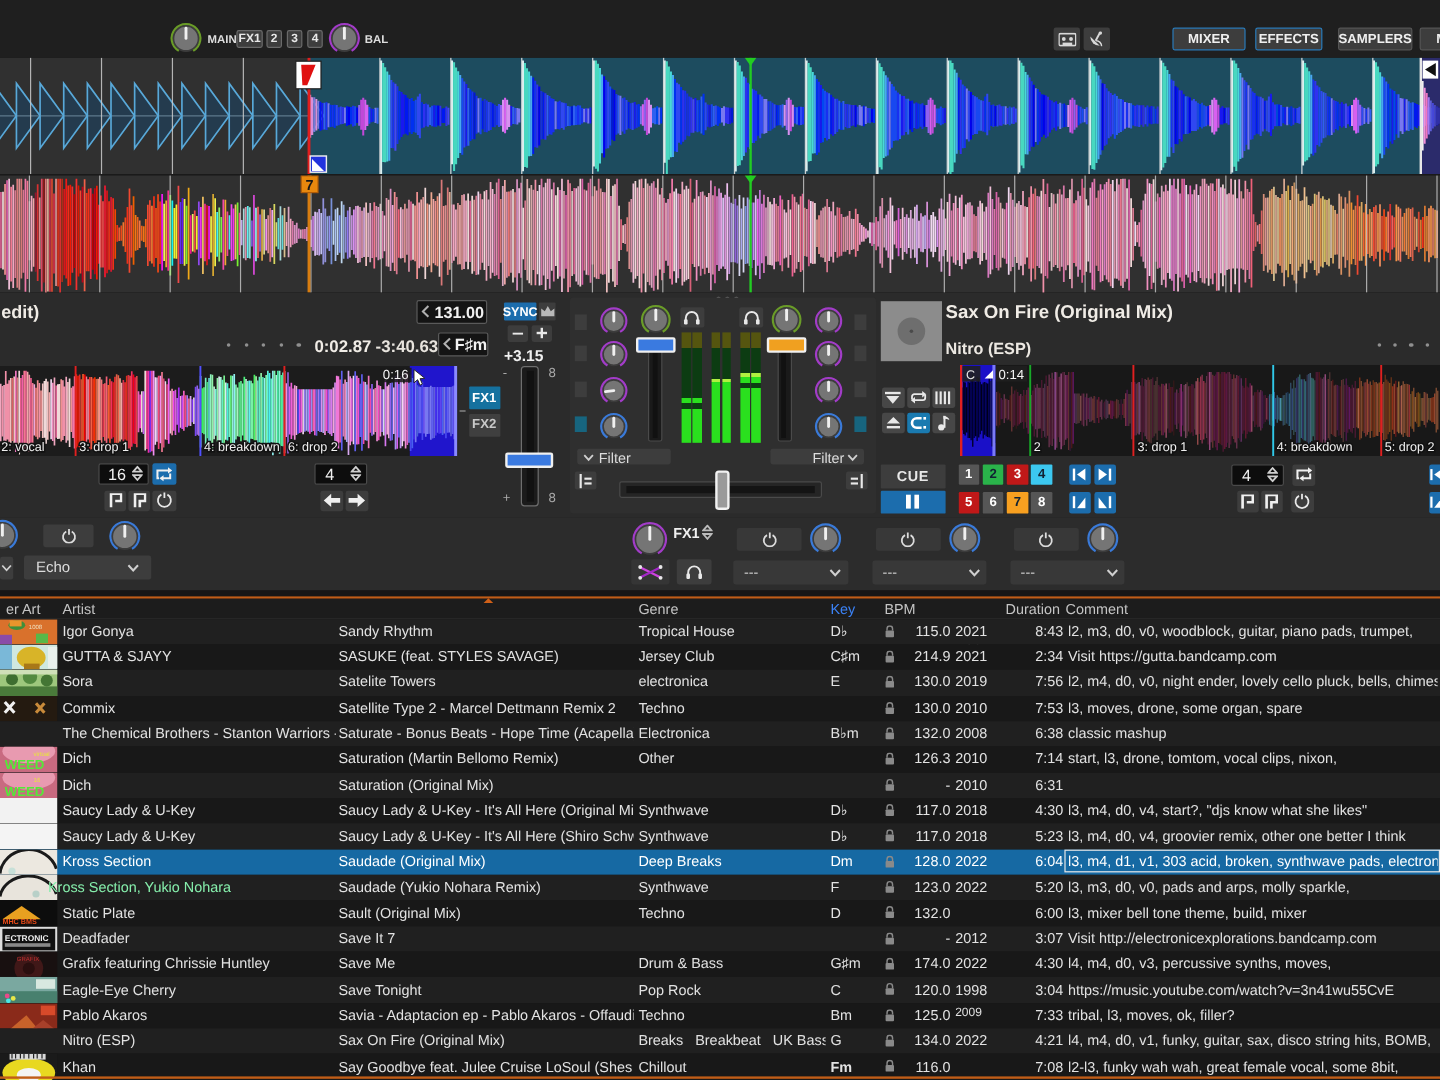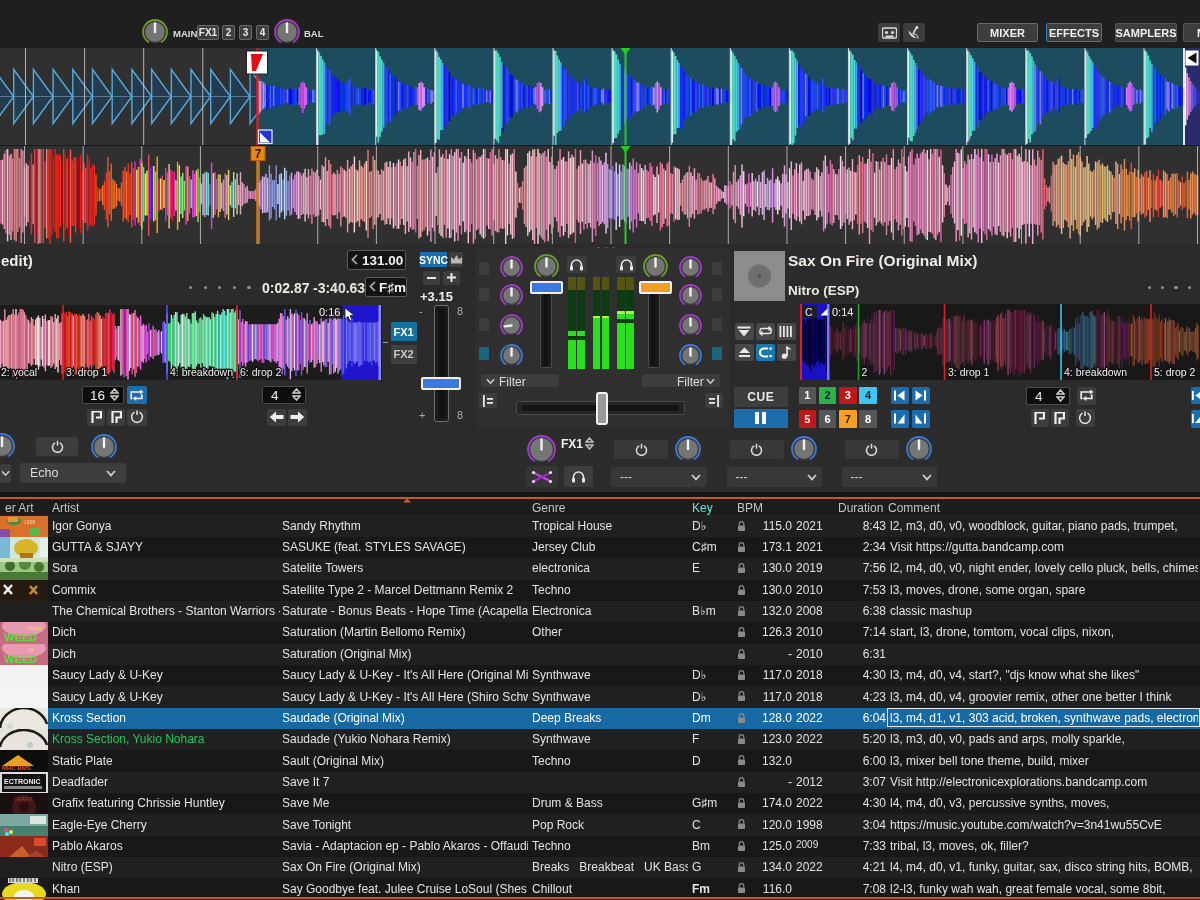--- a/index.html
+++ b/index.html
@@ -1770,21 +1770,21 @@
     </svg>
   </div>
 <div style="position:absolute;left:0;top:492px;width:1200px;height:7px;background:#161616"></div>
 <div style="position:absolute;left:0;top:496.5px;width:1200px;height:2px;background:#c05d18"></div>
 <div style="position:absolute;left:0;top:498.5px;width:1200px;height:401.5px;background:#181818"></div>
 <div style="position:absolute;left:0;top:498.5px;width:1200px;height:17px;background:#1c1c1c;border-bottom:1px solid #262626"></div>
 <div style="position:absolute;left:5px;top:500.5px;font-size:12px;color:#c4c4c4;font-weight:normal;white-space:nowrap;">er Art</div>
 <div style="position:absolute;left:52px;top:500.5px;font-size:12px;color:#c4c4c4;font-weight:normal;white-space:nowrap;">Artist</div>
 <div style="position:absolute;left:282px;top:500.5px;font-size:12px;color:#c4c4c4;font-weight:normal;white-space:nowrap;margin-top:36px;">Title</div>
 <div style="position:absolute;left:532px;top:500.5px;font-size:12px;color:#c4c4c4;font-weight:normal;white-space:nowrap;">Genre</div>
-<div style="position:absolute;left:692px;top:500.5px;font-size:12px;color:#5eead4;font-weight:normal;white-space:nowrap;">Key</div>
+<div style="position:absolute;left:692px;top:500.5px;font-size:12px;color:#3b82f6;font-weight:normal;white-space:nowrap;">Key</div>
 <div style="position:absolute;left:737px;top:500.5px;font-size:12px;color:#c4c4c4;font-weight:normal;white-space:nowrap;">BPM</div>
 <div style="position:absolute;left:796px;top:524px;font-size:14px;color:#c4c4c4;font-weight:normal;white-space:nowrap;">Year</div>
 <div style="position:absolute;left:838px;top:500.5px;font-size:12px;color:#c4c4c4;font-weight:normal;white-space:nowrap;">Duration</div>
 <div style="position:absolute;left:888px;top:500.5px;font-size:12px;color:#c4c4c4;font-weight:normal;white-space:nowrap;">Comment</div>
 <svg style="position:absolute;left:402px;top:498px" width="10" height="5">
     <path d="M1 4.5L5 0.5l4 4z" fill="#d06018"></path>
   </svg>
 <div style="position:absolute;left:0px;top:515.5px;width:1200px;height:21.35px;background:#202020"></div>
 <div style="position:absolute;left:0px;top:515.5px;width:48px;height:21.35px;overflow:hidden">
     <svg width="48" height="22">
@@ -1823,21 +1823,21 @@
 <div style="position:absolute;left:52px;top:540.05px;width:228px;overflow:hidden;white-space:nowrap;font-size:12px;color:#e2e2e2">GUTTA &amp; SJAYY</div>
 <div style="position:absolute;left:282px;top:540.05px;width:246px;overflow:hidden;white-space:nowrap;font-size:12px;color:#e2e2e2">SASUKE (feat. STYLES SAVAGE)</div>
 <div style="position:absolute;left:532px;top:540.05px;width:156px;overflow:hidden;white-space:nowrap;font-size:12px;color:#e2e2e2">Jersey Club</div>
 <div style="position:absolute;left:692px;top:540.05px;font-size:12px;color:#e2e2e2;font-weight:normal;white-space:nowrap;">C♯m</div>
 <div style="position:absolute;left:737px;top:541.85px">
     <svg width="9" height="11" viewBox="0 0 9 11">
       <path d="M2.2 4.5V3a2.3 2.3 0 0 1 4.6 0v1.5" stroke="#8a8a8a" stroke-width="1.2" fill="none"></path>
       <rect x="1" y="4.5" width="7" height="5.5" rx="0.8" fill="#8a8a8a"></rect>
     </svg>
   </div>
-<div style="position:absolute;left:722px;top:540.05px;width:70px;text-align:right;font-size:12px;color:#e2e2e2">173.1</div>
+<div style="position:absolute;left:722px;top:540.05px;width:70px;text-align:right;font-size:12px;color:#e2e2e2">214.9</div>
 <div style="position:absolute;left:796px;top:540.05px;font-size:12px;color:#e2e2e2;font-weight:normal;white-space:nowrap;">2021</div>
 <div style="position:absolute;left:816px;top:540.05px;width:70px;text-align:right;font-size:12px;color:#e2e2e2">2:34</div>
 <div style="position:absolute;left:890px;top:540.05px;width:308px;overflow:hidden;white-space:nowrap;font-size:12px;color:#e2e2e2">Visit https://gutta.bandcamp.com</div>
 <div style="position:absolute;left:0px;top:558.2px;width:1200px;height:21.35px;background:#202020"></div>
 <div style="position:absolute;left:0px;top:558.2px;width:48px;height:21.35px;overflow:hidden">
     <svg width="48" height="22">
       <rect width="48" height="22" fill="#9ec77d"></rect>
       <rect y="14" width="48" height="8" fill="#4a7a3a"></rect>
       <circle cx="10" cy="8" r="5" fill="#3e6e30"></circle>
       <circle cx="25" cy="6" r="6" fill="#538a40"></circle>
@@ -1973,21 +1973,21 @@
 <div style="position:absolute;left:532px;top:689.5px;width:156px;overflow:hidden;white-space:nowrap;font-size:12px;color:#e2e2e2">Synthwave</div>
 <div style="position:absolute;left:692px;top:689.5px;font-size:12px;color:#e2e2e2;font-weight:normal;white-space:nowrap;">D♭</div>
 <div style="position:absolute;left:737px;top:691.3px">
     <svg width="9" height="11" viewBox="0 0 9 11">
       <path d="M2.2 4.5V3a2.3 2.3 0 0 1 4.6 0v1.5" stroke="#8a8a8a" stroke-width="1.2" fill="none"></path>
       <rect x="1" y="4.5" width="7" height="5.5" rx="0.8" fill="#8a8a8a"></rect>
     </svg>
   </div>
 <div style="position:absolute;left:722px;top:689.5px;width:70px;text-align:right;font-size:12px;color:#e2e2e2">117.0</div>
 <div style="position:absolute;left:796px;top:689.5px;font-size:12px;color:#e2e2e2;font-weight:normal;white-space:nowrap;">2018</div>
-<div style="position:absolute;left:816px;top:689.5px;width:70px;text-align:right;font-size:12px;color:#e2e2e2">4:23</div>
+<div style="position:absolute;left:816px;top:689.5px;width:70px;text-align:right;font-size:12px;color:#e2e2e2">5:23</div>
 <div style="position:absolute;left:890px;top:689.5px;width:308px;overflow:hidden;white-space:nowrap;font-size:12px;color:#e2e2e2">l3, m4, d0, v4, groovier remix, other one better I think</div>
 <div style="position:absolute;left:0px;top:707.65px;width:1200px;height:21.35px;background:#1669a3"></div>
 <div style="position:absolute;left:0px;top:707.65px;width:48px;height:21.35px;overflow:hidden">
     <svg width="48" height="22">
       <rect width="48" height="22" fill="#ece8e0"></rect>
       <path d="M0 20a24 22 0 0 1 47 -4" fill="none" stroke="#1a1a1a" stroke-width="2.5"></path>
       <circle cx="10" cy="18" r="3" fill="#c8e0d8"></circle>
     </svg>
   </div>
 <div style="position:absolute;left:52px;top:710.85px;width:228px;overflow:hidden;white-space:nowrap;font-size:12px;color:#ffffff">Kross Section</div>
@@ -2006,21 +2006,21 @@
 <div style="position:absolute;left:886.5px;top:708.15px;width:313px;height:18.85px;border:1px solid #e8e8e8"></div>
 <div style="position:absolute;left:890px;top:710.85px;width:308px;overflow:hidden;white-space:nowrap;font-size:12px;color:#ffffff">l3, m4, d1, v1, 303 acid, broken, synthwave pads, electronic vo</div>
 <div style="position:absolute;left:0px;top:729px;width:1200px;height:21.35px;background:#202020"></div>
 <div style="position:absolute;left:0px;top:729px;width:48px;height:21.35px;overflow:hidden">
     <svg width="48" height="22">
       <rect width="48" height="22" fill="#e8e4dc"></rect>
       <path d="M0 18a24 20 0 0 1 47 -2" fill="none" stroke="#1a1a1a" stroke-width="2.5"></path>
       <circle cx="30" cy="16" r="3" fill="#b8d0c8"></circle>
     </svg>
   </div>
-<div style="position:absolute;left:52px;top:732.2px;width:228px;overflow:hidden;white-space:nowrap;font-size:12px;color:#22c55e">Kross Section, Yukio Nohara</div>
+<div style="position:absolute;left:40px;top:732.2px;width:228px;overflow:hidden;white-space:nowrap;font-size:12px;color:#86efac">Kross Section, Yukio Nohara</div>
 <div style="position:absolute;left:282px;top:732.2px;width:246px;overflow:hidden;white-space:nowrap;font-size:12px;color:#e2e2e2">Saudade (Yukio Nohara Remix)</div>
 <div style="position:absolute;left:532px;top:732.2px;width:156px;overflow:hidden;white-space:nowrap;font-size:12px;color:#e2e2e2">Synthwave</div>
 <div style="position:absolute;left:692px;top:732.2px;font-size:12px;color:#e2e2e2;font-weight:normal;white-space:nowrap;">F</div>
 <div style="position:absolute;left:737px;top:734px">
     <svg width="9" height="11" viewBox="0 0 9 11">
       <path d="M2.2 4.5V3a2.3 2.3 0 0 1 4.6 0v1.5" stroke="#8a8a8a" stroke-width="1.2" fill="none"></path>
       <rect x="1" y="4.5" width="7" height="5.5" rx="0.8" fill="#8a8a8a"></rect>
     </svg>
   </div>
 <div style="position:absolute;left:722px;top:732.2px;width:70px;text-align:right;font-size:12px;color:#e2e2e2">123.0</div>

